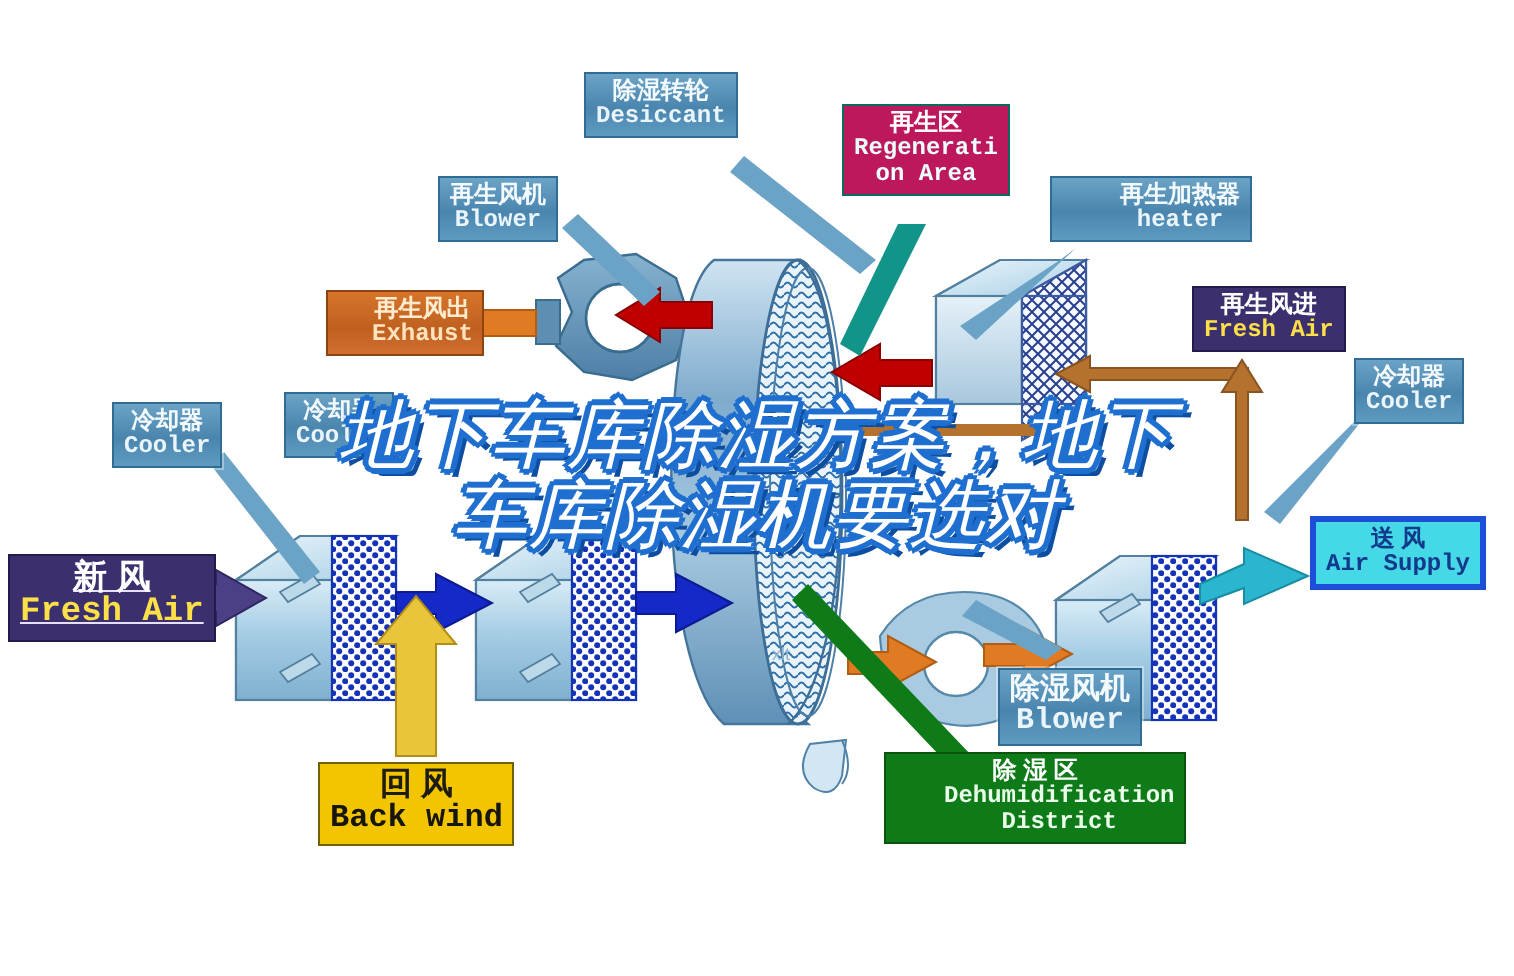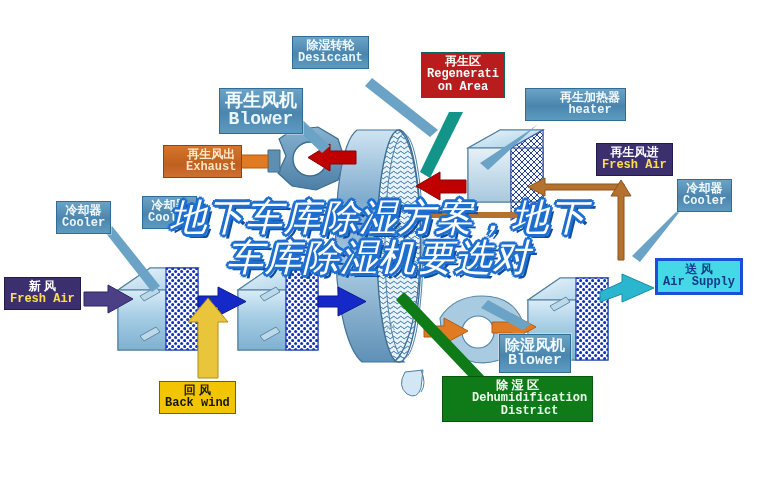--- a/index.html
+++ b/index.html
@@ -45,21 +45,21 @@
 
   
   .lbl.yellow{
     background:#f2c500;border:1px solid #6f6000;color:#20201a;
   }
   .lbl.yellow .cn{color:#1c1c12;}
   .lbl.yellow .en{color:#16160f;}
 
   
   .lbl.teal{
-    background:#b91c1c;border:1px solid #0a6a62;color:#ffffff;
+    background:#be185d;border:1px solid #0a6a62;color:#ffffff;
   }
   .lbl.teal .cn{color:#ffffff;}
   .lbl.teal .en{color:#eafffd;}
 
   
   .lbl.green{
     background:#0f7a18;border:1px solid #0a5410;color:#ffffff;
   }
   .lbl.green .cn{color:#ffffff;}
   .lbl.green .en{color:#eaffea;padding-left:24px;}
@@ -260,21 +260,21 @@
 
       <path d="M470,378 L486,378 L404,292 L396,300 Z" fill="#0f7a18"></path>
     </g>
   </svg>
 
   <div class="lbl blue" style="left:292px;top:36px;font-size:12px;">
     <span class="cn">除湿转轮</span>
     <span class="en">Desiccant</span>
   </div>
 
-  <div class="lbl blue" style="left:219px;top:88px;font-size:18px;">
+  <div class="lbl blue" style="left:219px;top:88px;font-size:12px;">
     <span class="cn">再生风机</span>
     <span class="en">Blower</span>
   </div>
 
   <div class="lbl orange" style="left:163px;top:145px;font-size:12px;padding-left:22px;">
     <span class="cn">再生风出</span>
     <span class="en">Exhaust</span>
   </div>
 
   <div class="lbl teal" style="left:421px;top:52px;font-size:12px;">
@@ -301,26 +301,26 @@
   <div class="lbl blue" style="left:56px;top:201px;font-size:12px;">
     <span class="cn">冷却器</span>
     <span class="en">Cooler</span>
   </div>
 
   <div class="lbl blue" style="left:142px;top:196px;font-size:12px;">
     <span class="cn">冷却器</span>
     <span class="en">Cooler</span>
   </div>
 
-  <div class="lbl purple" style="left:4px;top:277px;font-size:12px;">
+  <div class="lbl purple" style="left:4px;top:277px;font-size:17px;text-decoration:underline;">
     <span class="cn">新  风</span>
     <span class="en">Fresh Air</span>
   </div>
 
-  <div class="lbl yellow" style="left:159px;top:381px;font-size:12px;">
+  <div class="lbl yellow" style="left:159px;top:381px;font-size:16px;">
     <span class="cn">回  风</span>
     <span class="en">Back wind</span>
   </div>
 
   <div class="lbl blue" style="left:499px;top:334px;font-size:15px;">
     <span class="cn">除湿风机</span>
     <span class="en">Blower</span>
   </div>
 
   <div class="lbl green" style="left:442px;top:376px;font-size:12px;">

